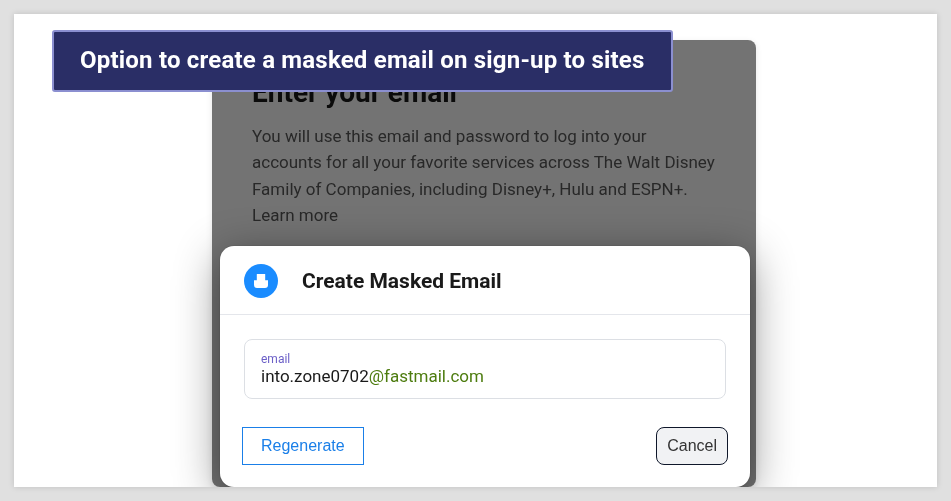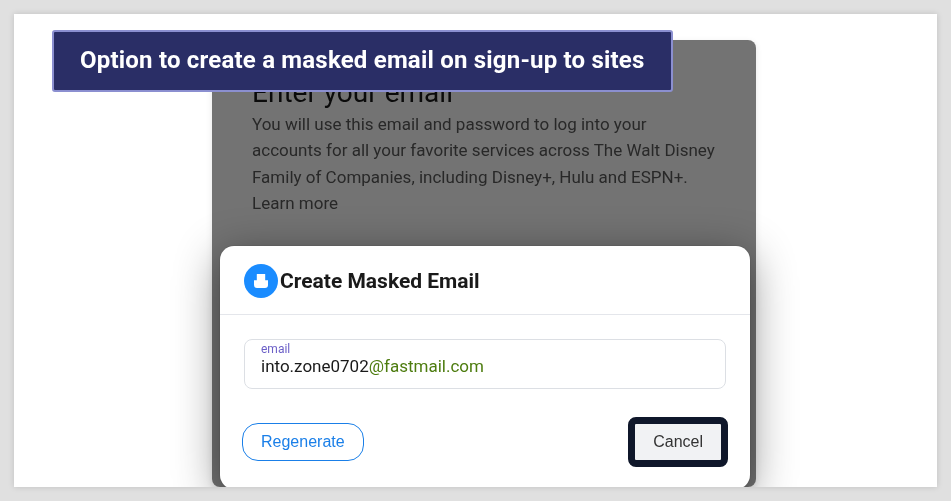--- a/index.html
+++ b/index.html
@@ -38,23 +38,23 @@
       position: absolute;
       left: 198px; top: 26px;
       width: 544px; height: 447px;
       background: #ffffff;
       border-radius: 8px;
       padding: 36px 40px;
       box-shadow: 0 2px 6px rgba(0,0,0,0.1);
     }
     .signup-title {
       font-size: 28px;
-      font-weight: 400;
+      font-weight: 700;
       color: #1a1a1a;
-      margin-bottom: 2px;
+      margin-bottom: 14px;
     }
     .signup-desc {
       font-size: 17px;
       line-height: 1.55;
       color: #5a5a5a;
     }
     .signup-desc .link {
       color: #5a5a5a;
     }
 
@@ -73,21 +73,21 @@
       width: 530px;
       background: #ffffff;
       border-radius: 14px;
       box-shadow: 0 10px 45px rgba(0,0,0,0.45), 0 0 0 1px rgba(0,0,0,0.05);
       z-index: 50;
       overflow: hidden;
     }
     .popup-header {
       display: flex;
       align-items: center;
-      gap: 2px;
+      gap: 24px;
       padding: 18px 24px 16px 24px;
       border-bottom: 1px solid #e4e6eb;
     }
     .popup-logo {
       width: 34px; height: 34px;
       border-radius: 50%;
       background: #1a8cff;
       position: relative;
       flex-shrink: 0;
     }
@@ -105,21 +105,21 @@
       font-size: 21px;
       font-weight: 700;
       color: #1a1a1a;
     }
     .popup-body {
       padding: 24px 24px 10px 24px;
     }
     .email-box {
       border: 1px solid #dcdfe4;
       border-radius: 8px;
-      padding: 2px 16px 12px 16px;
+      padding: 12px 16px 12px 16px;
     }
     .email-label {
       font-size: 12px;
       color: #6b5fc7;
       margin-bottom: 0px;
     }
     .email-row {
       font-size: 17px;
       color: #1a1a1a;
       line-height: 1.2;
@@ -133,31 +133,31 @@
       padding: 18px 22px 22px 22px;
       gap: 10px;
     }
     .regen-btn {
       border: 1.5px solid #1a7fe8;
       background: #fff;
       color: #1a7fe8;
       font-size: 16px;
       font-weight: 500;
       padding: 9px 18px;
-      border-radius: 16px;
+      border-radius: 0;
       cursor: pointer;
     }
     .spacer { flex: 1; }
     .cancel-btn {
-      border: 7px solid #0f172a;
+      border: 1px solid #0f172a;
       background: #f1f2f4;
       color: #333;
       font-size: 16px;
       font-weight: 500;
-      padding: 9px 18px;
+      padding: 9px 10px;
       border-radius: 8px;
       cursor: pointer;
     }
     .fill-btn {
       border: none;
       background: #1274e6;
       color: #fff;
       font-size: 16px;
       font-weight: 600;
       padding: 10px 20px;

